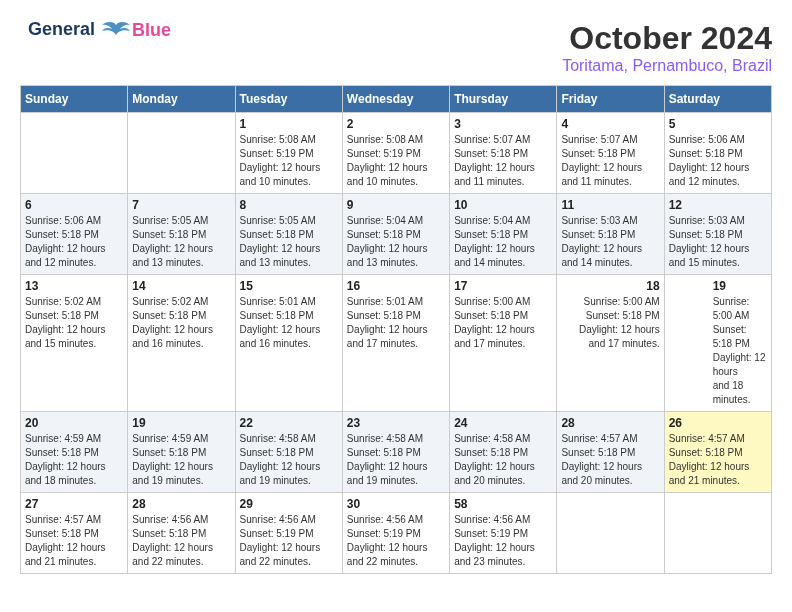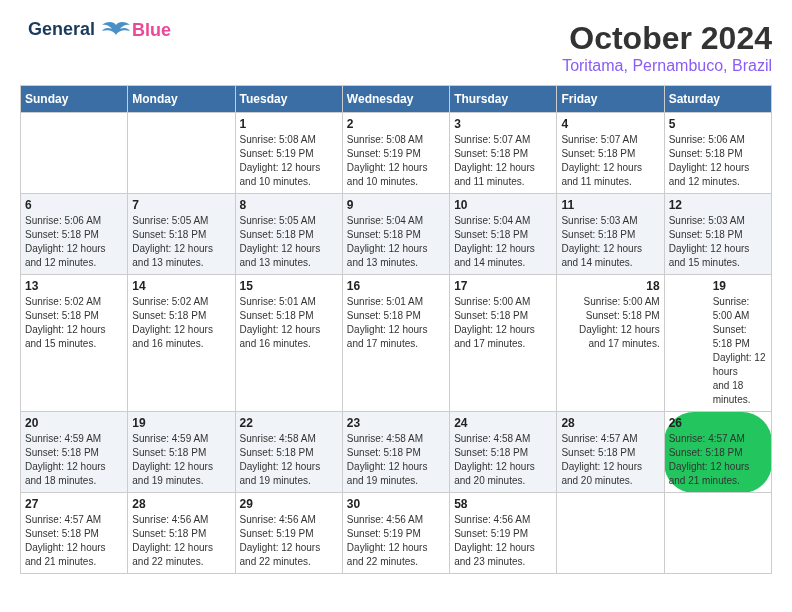--- a/index.html
+++ b/index.html
@@ -292,21 +292,21 @@
 Daylight: 12 hours
 and 20 minutes.</div>
         </td>
         <td style="background: rgb(240, 244, 248);">
           <span class="day-num">28</span>
           <div class="day-detail" style="white-space: pre-line;">Sunrise: 4:57 AM
 Sunset: 5:18 PM
 Daylight: 12 hours
 and 20 minutes.</div>
         </td>
-        <td style="background: #22c55e; border-radius: 30px;">
+        <td style="background: #fef9c3;">
           <span class="day-num">26</span>
           <div class="day-detail" style="white-space: pre-line;">Sunrise: 4:57 AM
 Sunset: 5:18 PM
 Daylight: 12 hours
 and 21 minutes.</div>
         </td>
       </tr>
       <tr>
         <td style="background: rgb(255, 255, 255);">
           <span class="day-num">27</span>

